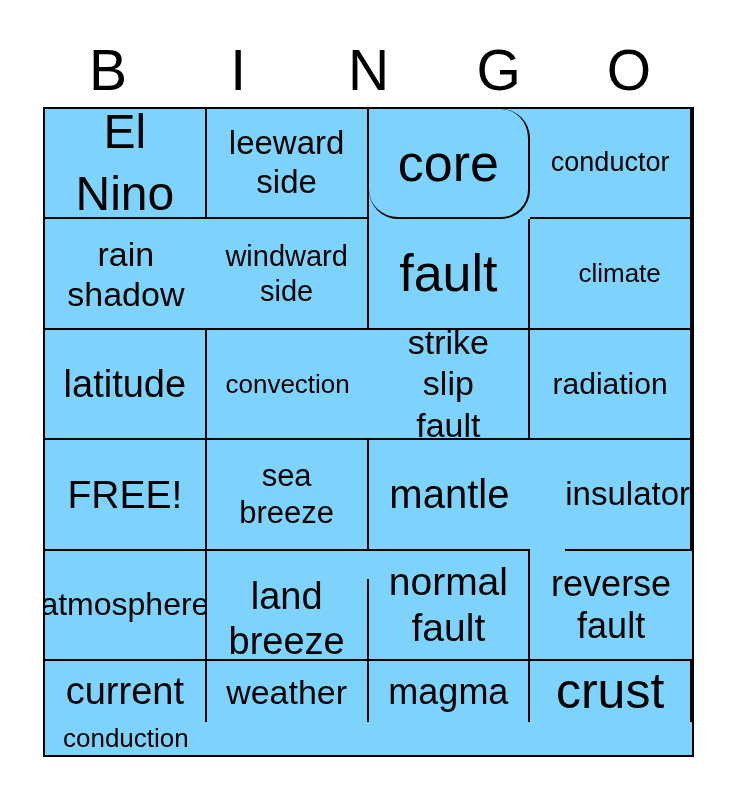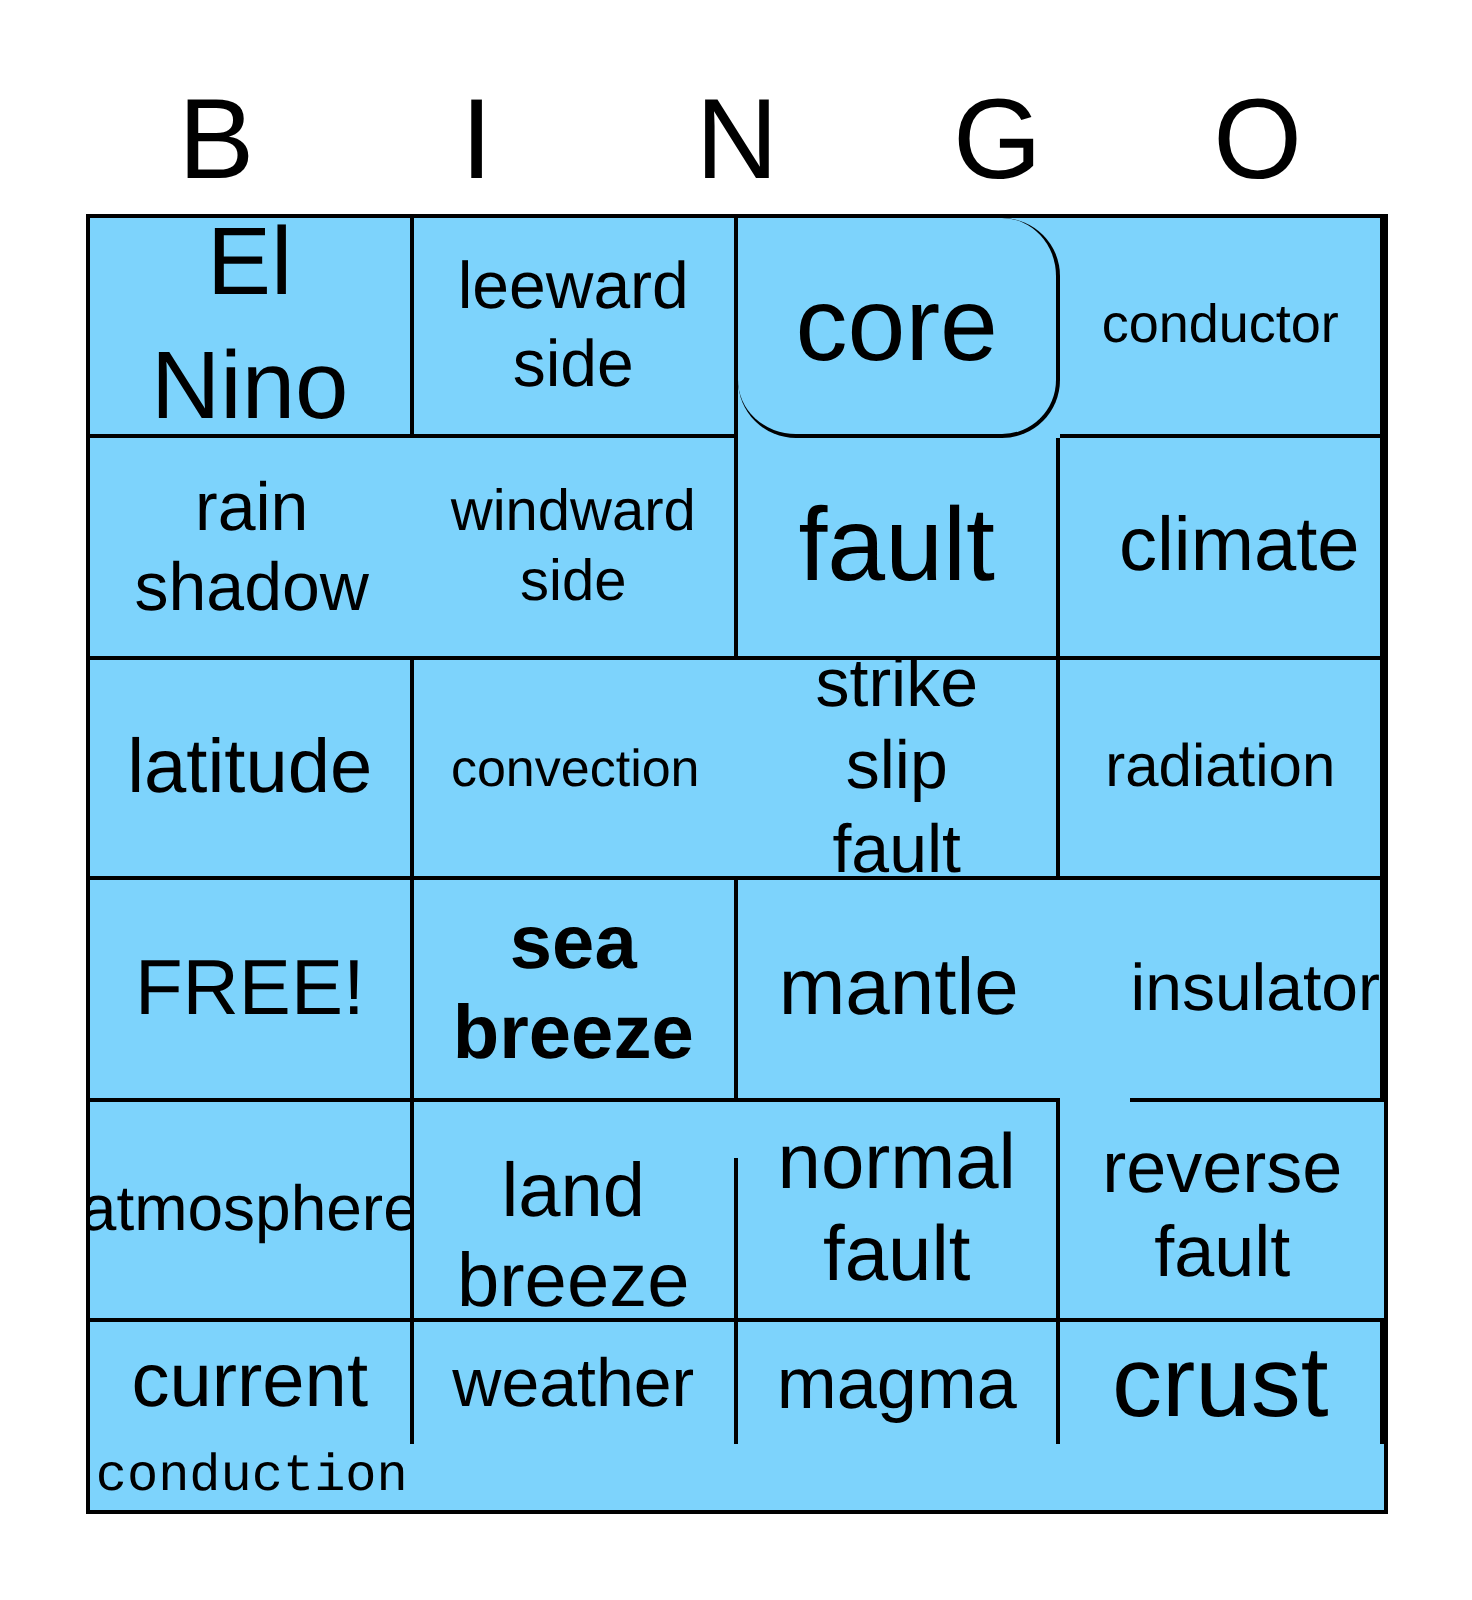--- a/index.html
+++ b/index.html
@@ -64,38 +64,38 @@
   .cell:nth-child(n+21) { border-bottom: none; }
 
   
   .cell:nth-child(1)  { font-size: 48px; line-height: 1.3; }  
   .cell:nth-child(2)  { font-size: 33px; }                    
   .cell:nth-child(3)  { font-size: 52px; border-radius: 29px; }                    
   .cell:nth-child(4)  { font-size: 27px; }                    
   .cell:nth-child(5)  { font-size: 34px; }                    
   .cell:nth-child(6)  { font-size: 29px; }                    
   .cell:nth-child(7)  { font-size: 52px; }                    
-  .cell:nth-child(8)  { font-size: 38px; padding-left: 20px; }                    
+  .cell:nth-child(8)  { font-size: 26px; padding-left: 20px; }                    
   .cell:nth-child(9)  { font-size: 38px; }                    
   .cell:nth-child(10) { font-size: 26px; }                    
   .cell:nth-child(11) { font-size: 34px; line-height: 1.22; } 
   .cell:nth-child(12) { font-size: 30px; }                    
   .cell:nth-child(13) { font-size: 39px; }                    
-  .cell:nth-child(14) { font-size: 38px; font-weight: bold; }                    
+  .cell:nth-child(14) { font-size: 31px; }                    
   .cell:nth-child(15) { font-size: 40px; }                    
   .cell:nth-child(16) { font-size: 33px; margin-left: 35px; }                    
   .cell:nth-child(17) { font-size: 32px; }                    
   .cell:nth-child(18) { font-size: 38px; margin-top: 28px; }                    
   .cell:nth-child(19) { font-size: 39px; }                    
   .cell:nth-child(20) { font-size: 36px; }                    
   .cell:nth-child(21) { font-size: 38px; }                    
   .cell:nth-child(22) { font-size: 34px; }                    
   .cell:nth-child(23) { font-size: 36px; }                    
   .cell:nth-child(24) { font-size: 50px; }                    
-  .cell:nth-child(25) { font-size: 26px; font-family: Liberation Mono, monospace; }                    
+  .cell:nth-child(25) { font-size: 26px; }                    
 </style>
 </head>
 <body>
 
 <div class="page">
 
   <div class="bingo-header">
     <span class="bingo-letter">B</span>
     <span class="bingo-letter">I</span>
     <span class="bingo-letter">N</span>

